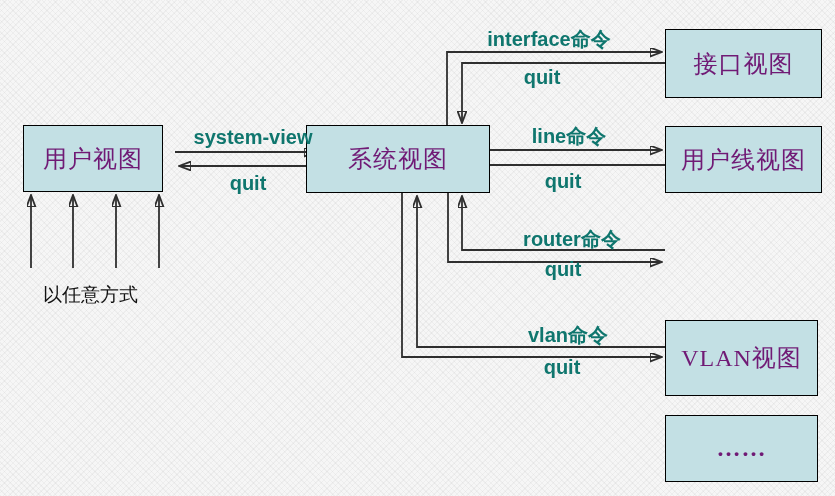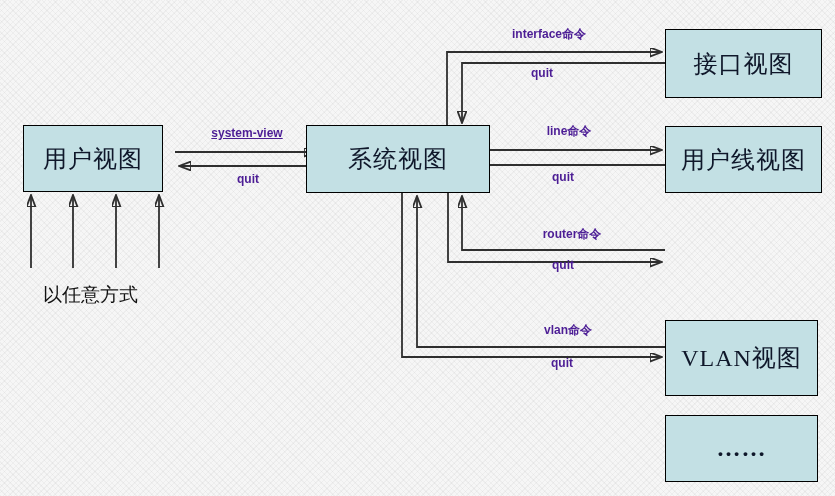--- a/index.html
+++ b/index.html
@@ -14,43 +14,43 @@
     overflow:hidden;
   }
   #canvas{position:absolute;left:0;top:0;width:835px;height:496px;}
   svg.lines{position:absolute;left:0;top:0;z-index:1;}
   svg.lines path{fill:none;stroke:#2f2f2f;stroke-width:1.8;}
   .node{
     position:absolute;z-index:2;
     background:#c3e0e4;border:1px solid #000;
     display:flex;align-items:center;justify-content:center;
     font-family:"Liberation Serif", serif;
-    font-size:24px;letter-spacing:1px;color:#0f172a;
+    font-size:24px;letter-spacing:1px;color:#701a75;
     box-sizing:border-box;white-space:nowrap;
   }
   .edge-label{
     position:absolute;z-index:3;
-    font-weight:bold;font-size:12px;color:#4c1d95;
+    font-weight:bold;font-size:20px;color:#0f766e;
     transform:translateX(-50%);white-space:nowrap;
   }
   .caption{
     position:absolute;z-index:3;
     font-size:19px;line-height:24px;color:#111;
     font-weight:500;white-space:nowrap;
   }
   
   #n-user     {left:23px;  top:125px; width:140px; height:67px;}
   #n-system   {left:306px; top:125px; width:184px; height:68px;}
   #n-interface{left:665px; top:29px;  width:157px; height:69px;}
   #n-line     {left:665px; top:126px; width:157px; height:67px;}
   #n-router   {left:665px; top:218px; width:153px; height:72px; letter-spacing:0;}
   #n-vlan     {left:665px; top:320px; width:153px; height:76px;}
   #n-more     {left:665px; top:415px; width:153px; height:67px; font-weight:bold;}
   
-  #l-sysview  {left:247px; top:126px;text-decoration:underline;}
+  #l-sysview  {left:253px; top:126px;}
   #l-quit-sys {left:248px; top:172px;}
   #l-iface    {left:549px; top:26px;}
   #l-quit-if  {left:542px; top:66px;}
   #l-line     {left:569px; top:123px;}
   #l-quit-ln  {left:563px; top:170px;}
   #l-router   {left:572px; top:226px;}
   #l-quit-rt  {left:563px; top:258px;}
   #l-vlan     {left:568px; top:322px;}
   #l-quit-vl  {left:562px; top:356px;}
   #caption    {left:43px;  top:283px;}

